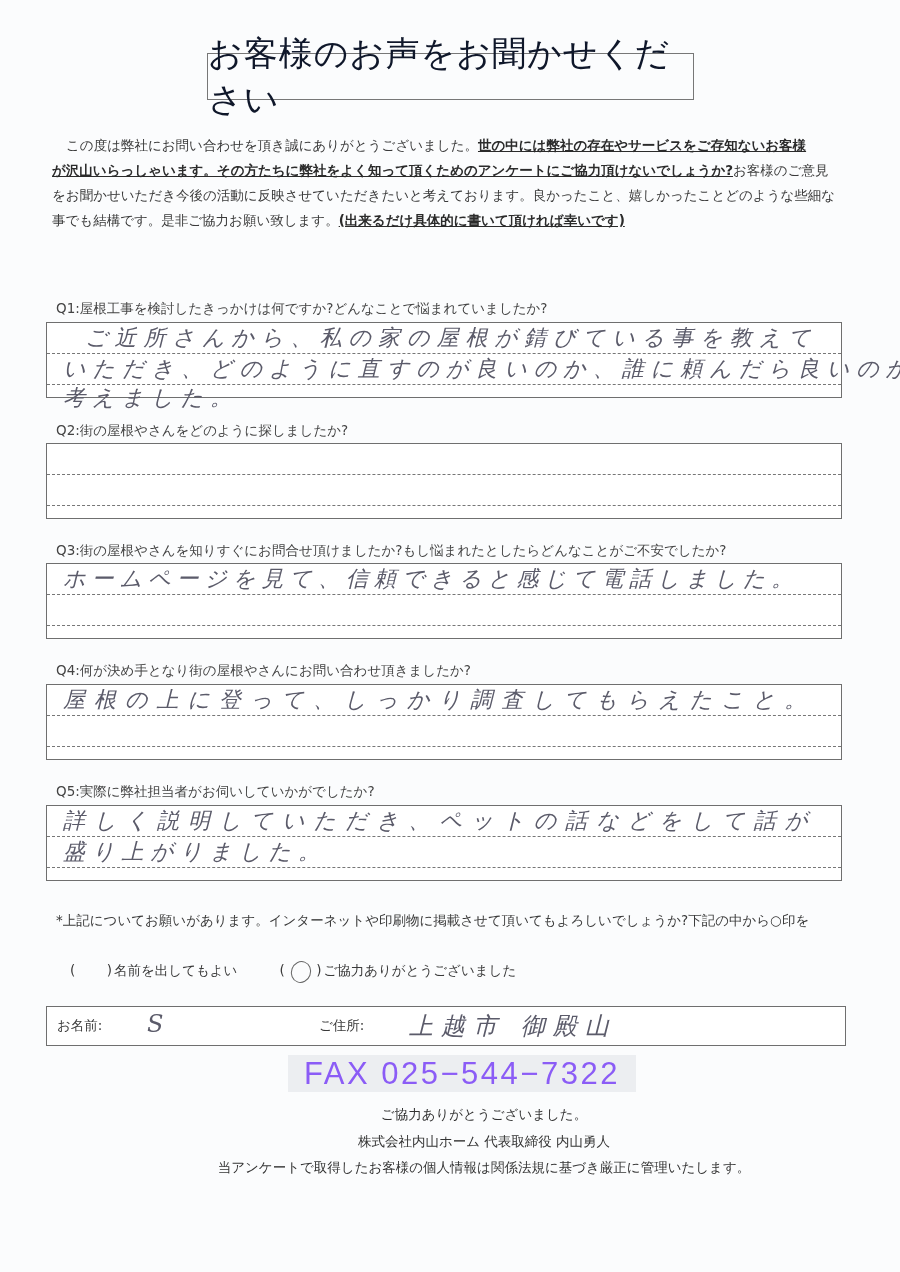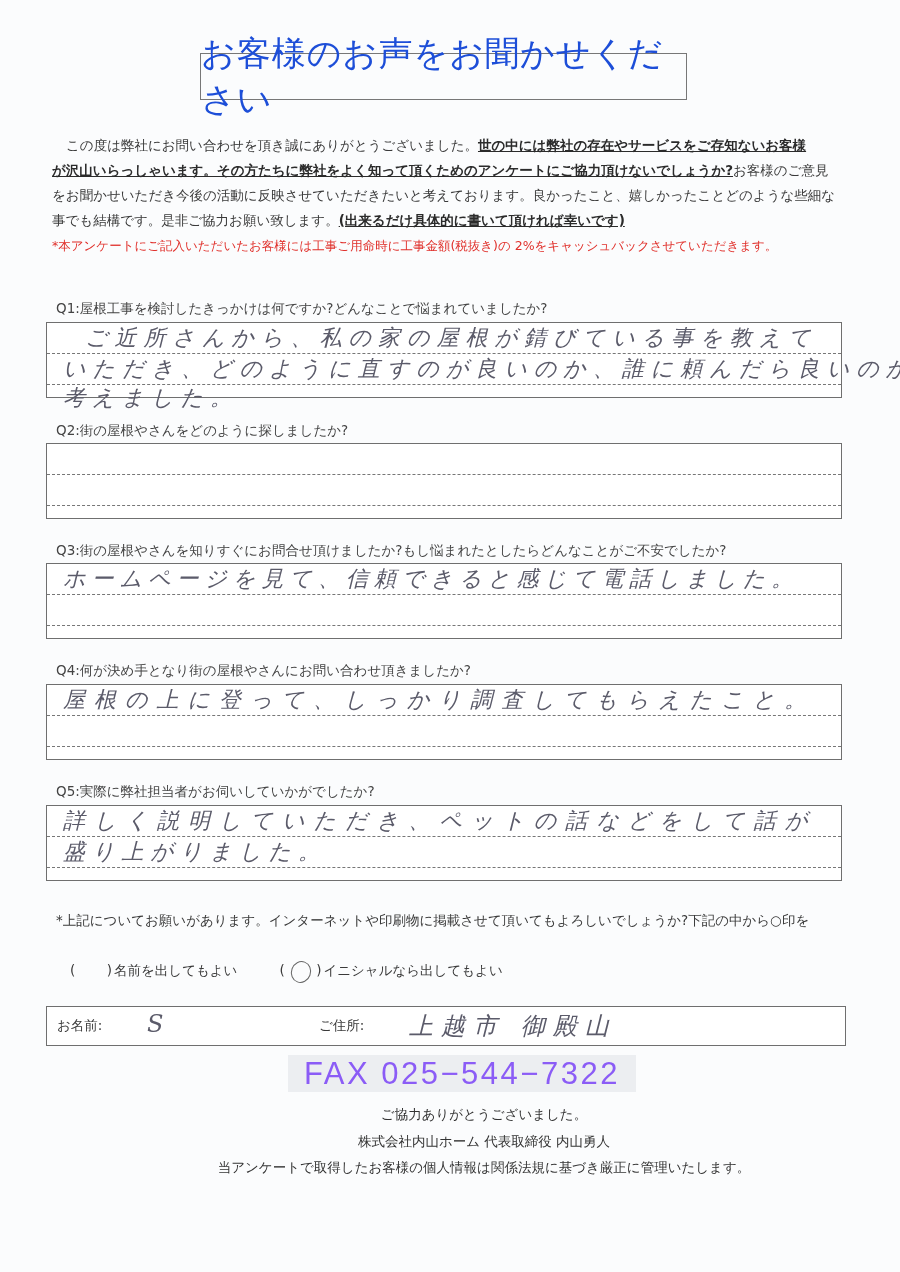--- a/index.html
+++ b/index.html
@@ -4,24 +4,24 @@
   <style>
     html, body { margin: 0; padding: 0; }
     body {
       width: 900px; height: 1272px; position: relative; overflow: hidden;
       background: #fbfcfd;
       font-family: "DejaVu Sans", "Liberation Sans", sans-serif;
       color: #333;
     }
     .abs { position: absolute; }
     .title-box {
-      left: 200px; top: 53px; width: 487px; height: 47px;
+      left: 207px; top: 53px; width: 487px; height: 47px;
       border: 1.5px solid #777; box-sizing: border-box;
       display: flex; align-items: center; justify-content: center;
-      font-size: 34px; color: #1d4ed8; letter-spacing: 1px; font-weight: 300;
+      font-size: 34px; color: #0f172a; letter-spacing: 1px; font-weight: 300;
     }
     .intro {
       left: 52px; top: 133px; width: 800px;
       font-size: 13.5px; line-height: 25px; color: #3a3a3a;
     }
     .intro p { margin: 0; white-space: nowrap; }
     .intro .u { text-decoration: underline; font-weight: bold; color: #2b2b2b; }
     .intro .indent { padding-left: 14px; }
     .notice { color: #e0302b; font-size: 12.5px; }
     .q-label {
@@ -93,21 +93,20 @@
   <p class="indent">
     <span>この度は弊社にお問い合わせを頂き誠にありがとうございました。</span><span class="u">世の中には弊社の存在やサービスをご存知ないお客様</span>
   </p>
   <p>
     <span class="u">が沢山いらっしゃいます。その方たちに弊社をよく知って頂くためのアンケートにご協力頂けないでしょうか?</span><span>お客様のご意見</span>
   </p>
   <p>をお聞かせいただき今後の活動に反映させていただきたいと考えております。良かったこと、嬉しかったことどのような些細な</p>
   <p>
     <span>事でも結構です。是非ご協力お願い致します。</span><span class="u">(出来るだけ具体的に書いて頂ければ幸いです)</span>
   </p>
-  <p class="notice">*本アンケートにご記入いただいたお客様には工事ご用命時に工事金額(税抜き)の 2%をキャッシュバックさせていただきます。</p>
 </div>
 
 <div class="abs q-label" style="top:300px;">Q1:屋根工事を検討したきっかけは何ですか?どんなことで悩まれていましたか?</div>
 <div class="abs answer-box" style="top:322px;">
   <div class="dash d1"></div>
   <div class="dash d2"></div>
   <div class="hand l1" style="left:38px;">ご近所さんから、私の家の屋根が錆びている事を教えて</div>
   <div class="hand l2">いただき、どのように直すのが良いのか、誰に頼んだら良いのか</div>
   <div class="hand l3">考えました。</div>
 </div>
@@ -157,21 +156,21 @@
       <span class="r">)</span>
     </span>
     <span>名前を出してもよい</span>
   </div>
   <div class="option">
     <span class="paren">
       <span class="l">(</span>
       <span class="circle-mark"></span>
       <span class="r">)</span>
     </span>
-    <span>イニシャルなら出してもよい</span>
+    <span>ご協力ありがとうございました</span>
   </div>
 </div>
 
 <div class="abs name-box">
   <span class="label" style="left:10px;">お名前:</span>
   <span class="hv" style="left:100px;">S</span>
   <span class="label" style="left:272px;">ご住所:</span>
   <span class="hv" style="left:362px;">上越市 御殿山</span>
 </div>
 

